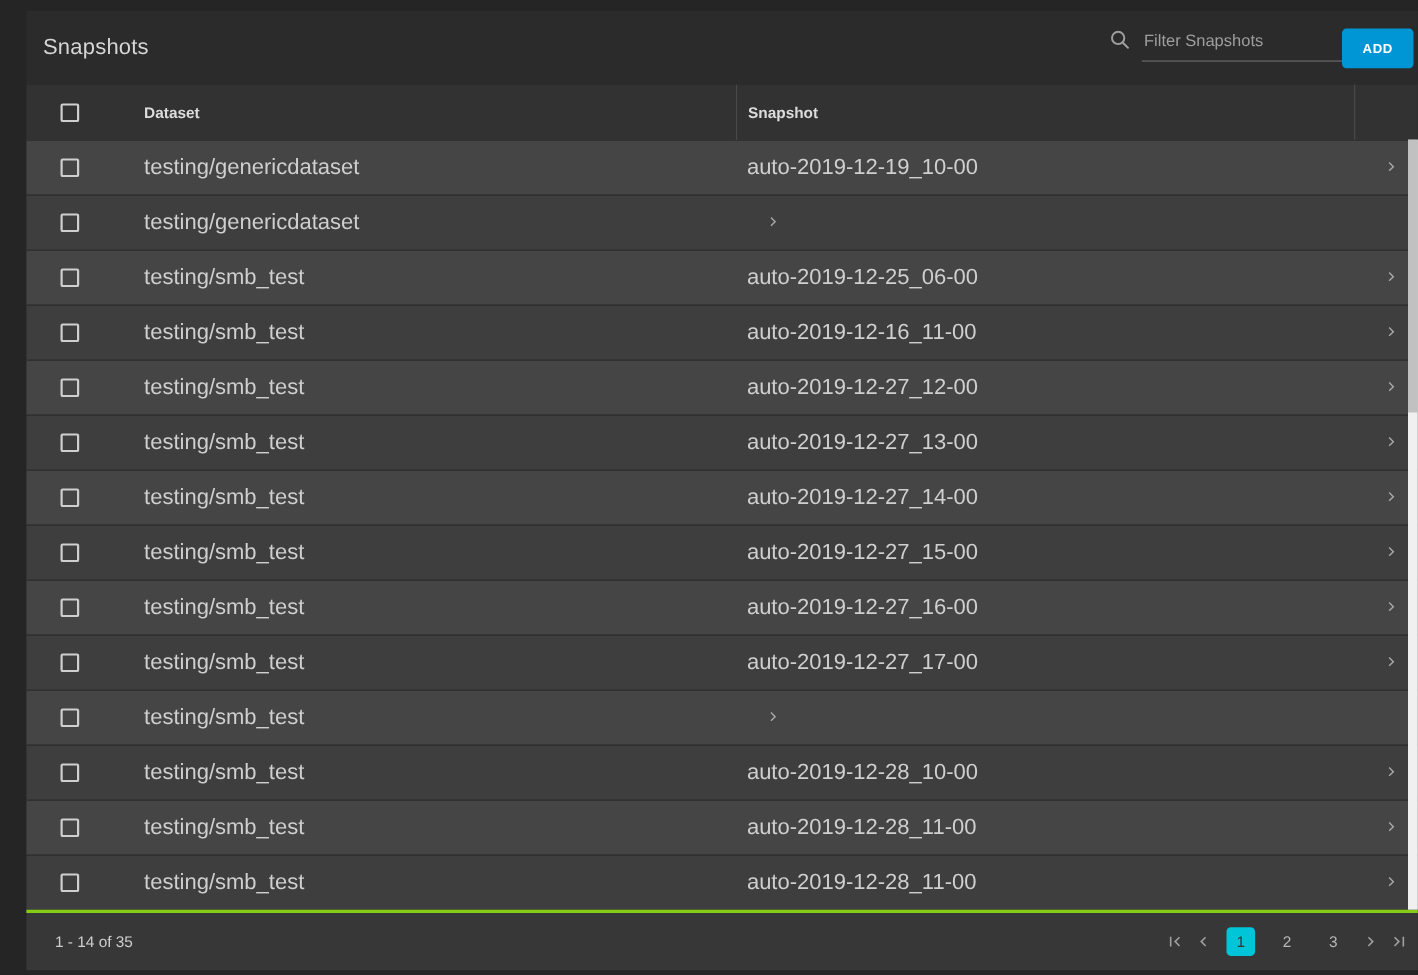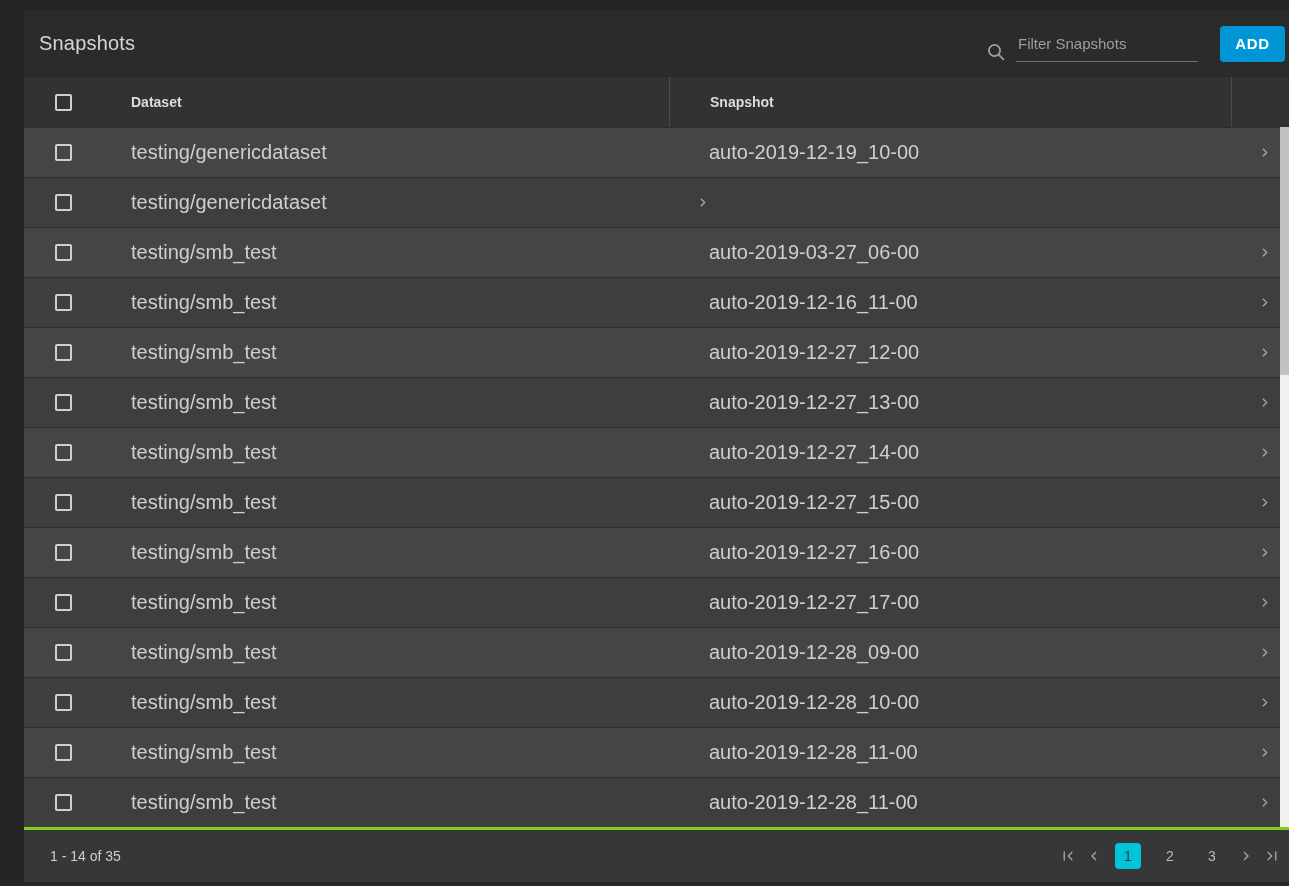--- a/index.html
+++ b/index.html
@@ -15,42 +15,42 @@
     position:relative;
   }
   .card{position:absolute; left:24px; top:10px; width:1273px;}
 
   
   .toolbar{
     height:67px; background:var(--toolbar-bg);
     display:flex; align-items:center; padding:0 12px 0 15px;
   }
   .page-title{font-size:20px; font-weight:500; color:#d6d6d6; letter-spacing:.2px;}
-  .toolbar-right{margin-left:auto; display:flex; align-items:flex-end;}
+  .toolbar-right{margin-left:auto; display:flex; align-items:flex-start;}
   .search-icon{display:flex; align-items:center; margin-right:10px;}
   .filter-input{
     width:182px; height:30px; background:transparent; border:none; outline:none;
     border-bottom:1px solid #6f6f6f; color:#e0e0e0; font-size:15px;
     font-family:inherit; padding:0 2px 6px 2px;
   }
   .filter-input::placeholder{color:#9e9e9e; opacity:1;}
   .add-btn{
-    margin-left:22px; width:65px; height:36px; border:none; border-radius:4px;
+    width:65px; height:36px; border:none; border-radius:4px;
     background:var(--accent-blue); color:#ffffff; font-family:inherit;
-    font-size:15px; font-weight:700; letter-spacing:.6px; cursor:pointer;
+    font-size:12px; font-weight:700; letter-spacing:.6px; cursor:pointer;
   }
 
   
   .thead{
     height:50px; background:var(--header-bg); display:flex; align-items:center;
     color:#dcdcdc; font-size:14px; font-weight:700;
   }
   .col-check{flex:0 0 107px; padding-left:31px; display:flex; align-items:center;}
   .col-dataset{flex:0 0 538px;}
-  .col-snapshot{flex:1 1 auto; padding-left:40px; align-self:stretch; display:flex; align-items:center;}
+  .col-snapshot{flex:1 1 auto; padding-left:10px; align-self:stretch; display:flex; align-items:center;}
   .thead .col-snapshot{border-left:1px solid #4a4a4a;}
   .col-actions{flex:0 0 66px; align-self:stretch; display:flex; align-items:center; justify-content:center;}
   .thead .col-actions{border-left:1px solid #4a4a4a;}
   .checkbox{
     width:17px; height:17px; border:2px solid #cfcfcf; border-radius:2px;
     background:transparent; display:inline-block; cursor:pointer;
   }
   .tbody .row{
     height:50px; display:flex; align-items:center;
     font-size:20px; color:#cfcfcf; border-top:1px solid #2d2d2d; cursor:pointer;
@@ -138,21 +138,21 @@
           </svg>
         </span>
       </div>
     </div>
 
     <div class="row">
       <div class="col-check">
         <span class="checkbox"></span>
       </div>
       <div class="col-dataset">testing/smb_test</div>
-      <div class="col-snapshot">auto-2019-03-27_06-00</div>
+      <div class="col-snapshot">auto-2019-12-25_06-00</div>
       <div class="col-actions">
         <span>
           <svg width="13" height="13" viewBox="0 0 24 24">
             <path d="M9 5l7 7-7 7" fill="none" stroke="#a8a8a8" stroke-width="2.4"></path>
           </svg>
         </span>
       </div>
     </div>
 
     <div class="row">
@@ -258,21 +258,20 @@
           </svg>
         </span>
       </div>
     </div>
 
     <div class="row">
       <div class="col-check">
         <span class="checkbox"></span>
       </div>
       <div class="col-dataset">testing/smb_test</div>
-      <div class="col-snapshot">auto-2019-12-28_09-00</div>
       <div class="col-actions">
         <span>
           <svg width="13" height="13" viewBox="0 0 24 24">
             <path d="M9 5l7 7-7 7" fill="none" stroke="#a8a8a8" stroke-width="2.4"></path>
           </svg>
         </span>
       </div>
     </div>
 
     <div class="row">

